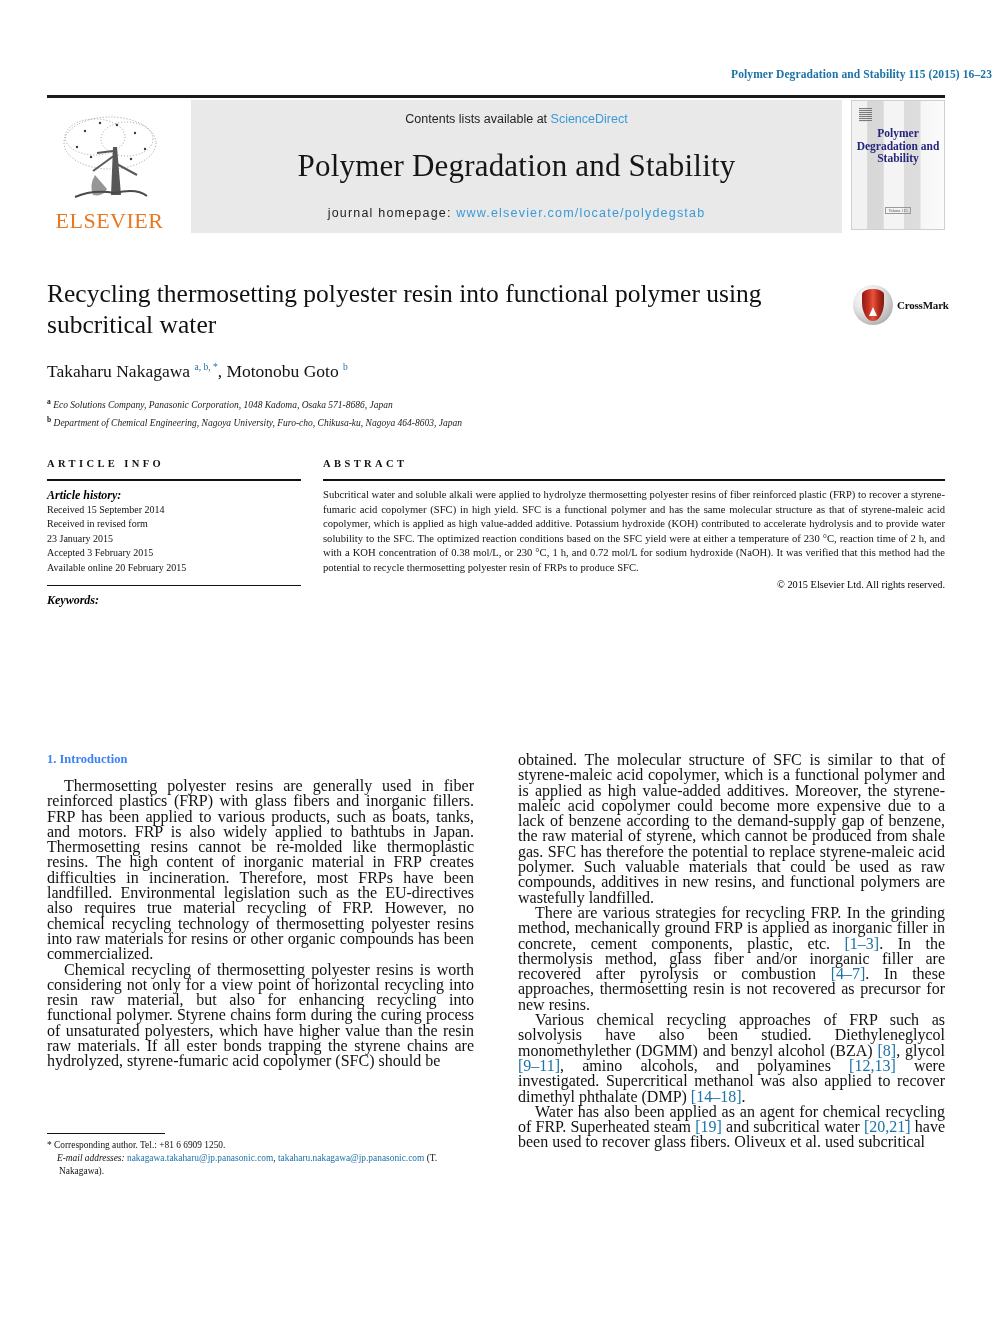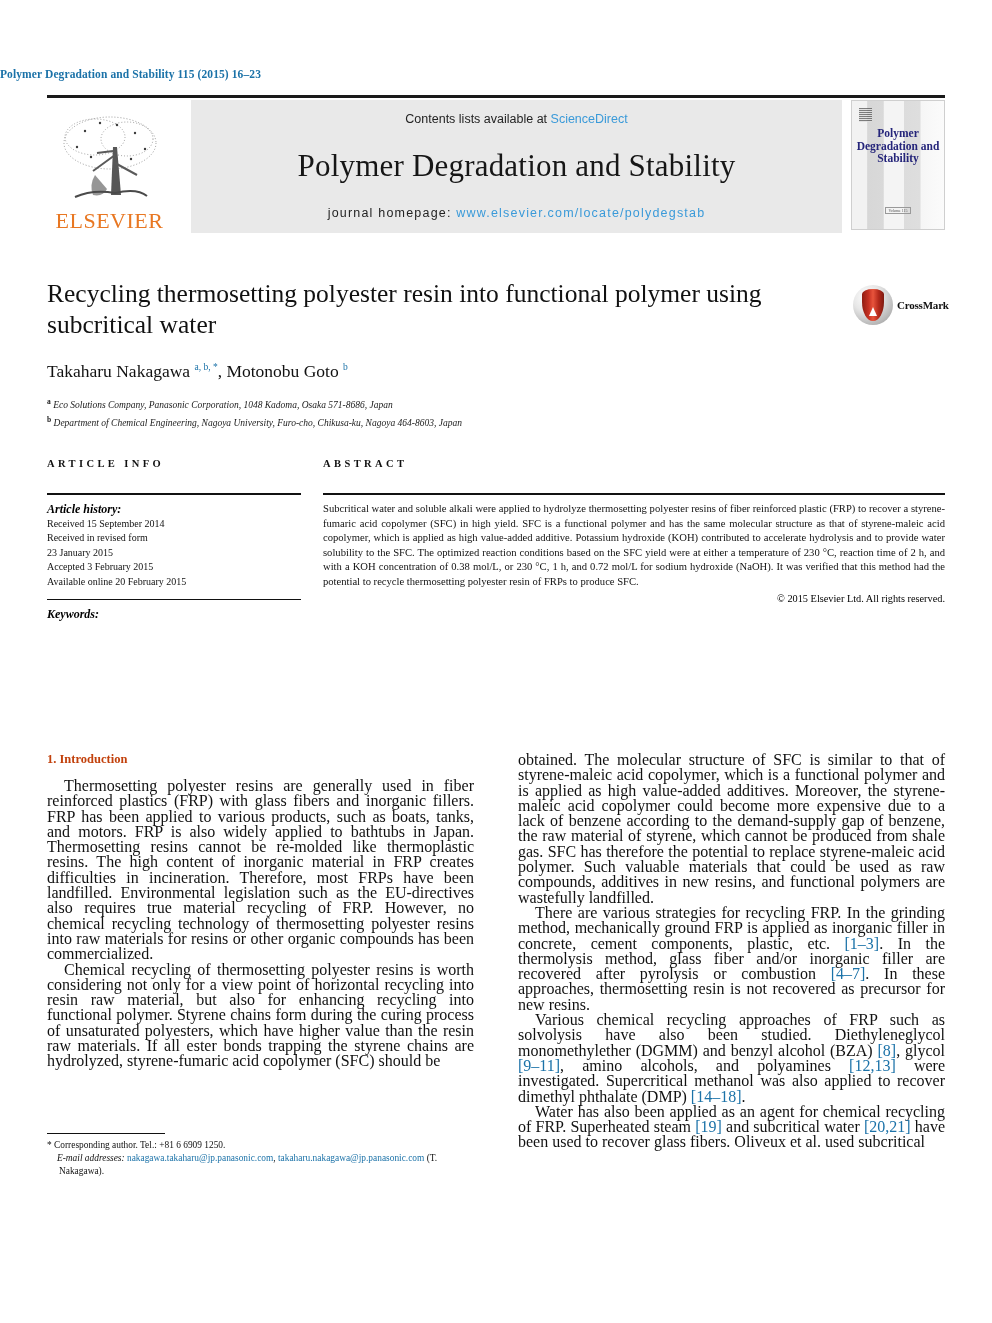--- a/index.html
+++ b/index.html
@@ -19,21 +19,21 @@
     background: #fff;
     overflow: hidden;
   }
 
   
   .running-head {
     position: absolute;
     top: 68px;
     left: 0;
     width: 992px;
-    text-align: left;
+    text-align: right;
     font-size: 11.5px;
     font-weight: bold;
     color: #1b72a8;
     letter-spacing: .1px;
   }
 
   
   .masthead {
     position: absolute;
     top: 95px;
@@ -253,21 +253,21 @@
   }
   .col-abstract {
     flex: 1 1 auto;
   }
   .sec-head {
     font-family: "Liberation Serif", serif;
     font-size: 10.5px;
     font-weight: bold;
     letter-spacing: 3.4px;
     color: #111;
-    margin-bottom: 24px;
+    margin-bottom: 10px;
   }
   .rule-thick {
     border-top: 2px solid #111;
     margin-bottom: 7px;
   }
   .rule-thin {
     border-top: 1.5px solid #111;
     margin: 10px 0 7px 0;
   }
   .info-label {
@@ -303,21 +303,21 @@
     gap: 44px;
   }
   .bcol {
     flex: 1 1 0;
     width: 427px;
   }
   .sec-title {
     font-family: "Liberation Serif", serif;
     font-size: 12.5px;
     font-weight: bold;
-    color: #c2410c;
+    color: #3b82f6;
     margin: 0 0 11px 0;
   }
   .para {
     font-size: 16px;
     line-height: 15.3px;
     text-align: justify;
     text-indent: 17px;
     margin: 0;
     color: #111;
     hyphens: auto;

